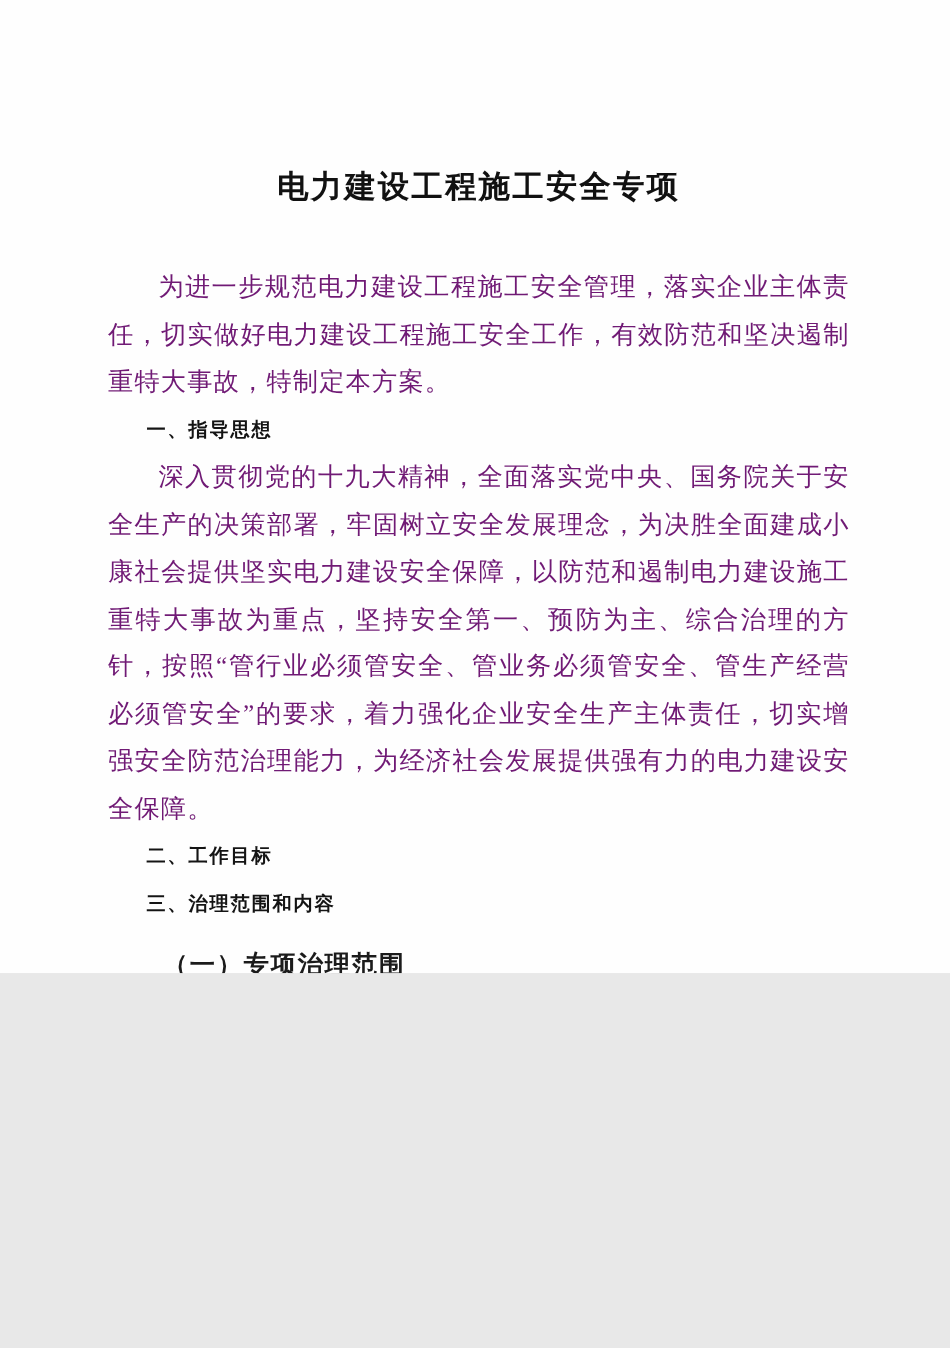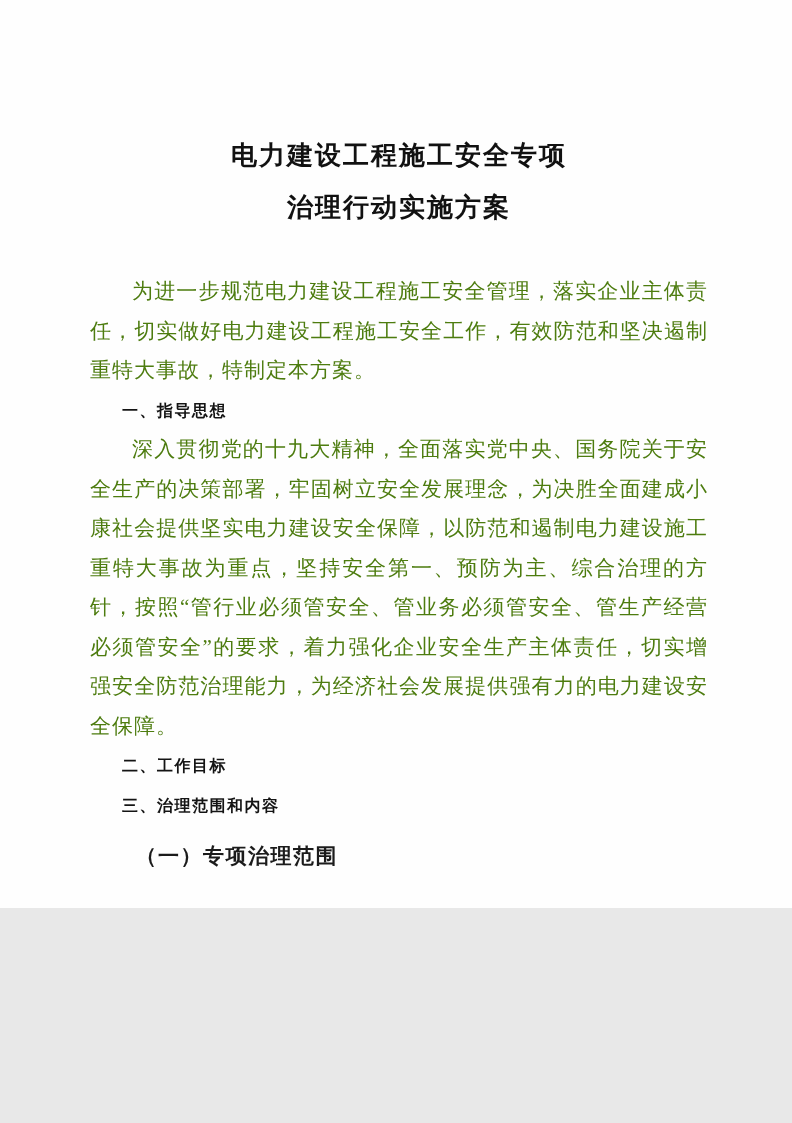--- a/index.html
+++ b/index.html
@@ -3,21 +3,21 @@
 <meta charset="utf-8">
 <style>
   html, body {
     margin: 0;
     padding: 0;
     background: #e8e8e8;
   }
   .page {
     position: relative;
     width: 792px;
-    height: 908px;
+    height: 811px;
     margin: 0 auto;
     background: #fefefe;
     color: #1b1b1b;
     box-sizing: border-box;
     padding: 130px 84px 0 90px;
     overflow: hidden;
     font-family: "Liberation Serif", "DejaVu Serif", serif;
   }
   .title {
     margin: 0 0 38px 0;
@@ -32,21 +32,21 @@
   .title .title-line {
     display: block;
   }
   .para {
     margin: 0;
     font-size: 21px;
     line-height: 39.5px;
     letter-spacing: 1px;
     text-align: justify;
     text-indent: 2em;
-    color: #4d7c0f;
+    color: #701a75;
   }
   .heading {
     margin: 0;
     font-size: 16px;
     font-weight: bold;
     line-height: 39.5px;
     letter-spacing: 1.5px;
     text-indent: 2em;
     color: #141414;
     font-family: "Liberation Sans", "DejaVu Sans", sans-serif;
@@ -70,21 +70,20 @@
     font-family: "Liberation Serif", "DejaVu Serif", serif;
   }
 </style>
 </head>
 <body>
 
 <div class="page">
 
   <h1 class="title">
     <span class="title-line">电力建设工程施工安全专项</span>
-    <span class="title-line">治理行动实施方案</span>
   </h1>
 
   <p class="para">为进一步规范电力建设工程施工安全管理，落实企业主体责任，切实做好电力建设工程施工安全工作，有效防范和坚决遏制重特大事故，特制定本方案。</p>
 
   <h2 class="heading">一、指导思想</h2>
 
   <p class="para">深入贯彻党的十九大精神，全面落实党中央、国务院关于安全生产的决策部署，牢固树立安全发展理念，为决胜全面建成小康社会提供坚实电力建设安全保障，以防范和遏制电力建设施工重特大事故为重点，坚持安全第一、预防为主、综合治理的方针，按照“管行业必须管安全、管业务必须管安全、管生产经营必须管安全”的要求，着力强化企业安全生产主体责任，切实增强安全防范治理能力，为经济社会发展提供强有力的电力建设安全保障。</p>
 
   <h2 class="heading">二、工作目标</h2>
 

